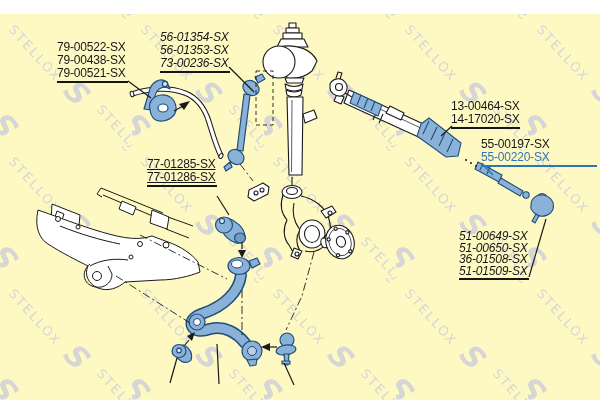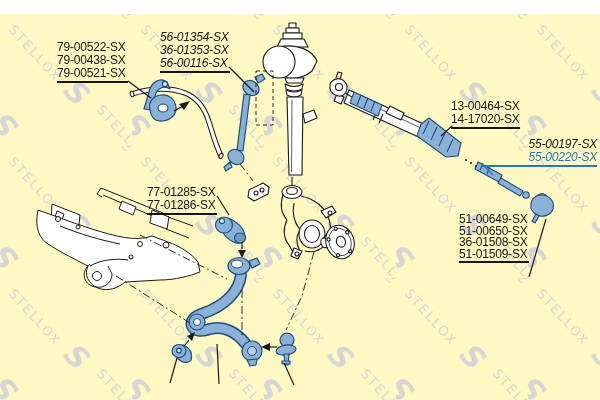--- a/index.html
+++ b/index.html
@@ -4,21 +4,21 @@
 <style>
   html,body{margin:0;padding:0;background:#fff;}
   #stage{position:relative;width:600px;height:400px;background:#fef9c3;overflow:hidden;
          font-family:"Liberation Sans", sans-serif;margin-top:14px;}
   #art{position:absolute;left:0;top:0;z-index:1;}
   .label-group{position:absolute;z-index:2;font-size:12px;line-height:13px;
                letter-spacing:-0.2px;color:#161616;white-space:nowrap;
                border-bottom:2px solid #161616;padding-bottom:1px;}
   .label-group div{color:#161616;}
   .lg-51{line-height:11.5px;}
-  .lg-55{border-bottom-color:#2e75b6;text-align:right;font-style:italic;}
+  .lg-55{border-bottom-color:#2e75b6;text-align:left;}
   .hl{color:#2e75b6 !important;cursor:pointer;}
 </style>
 </head>
 <body>
 
 <div id="stage">
 
 <svg id="art" width="600" height="400" viewBox="0 0 600 400">
   <defs>
     <pattern id="wm" width="132" height="132" patternUnits="userSpaceOnUse">
@@ -227,42 +227,42 @@
 </svg>
 
   <div class="label-group" style="left:57px;top:27px;width:71px;">
     <div>79-00522-SX</div>
     <div>79-00438-SX</div>
     <div>79-00521-SX</div>
   </div>
 
   <div class="label-group" style="left:160px;top:17px;width:70px;font-style:italic;">
     <div>56-01354-SX</div>
-    <div>36-01353-SX</div>
-    <div>56-00116-SX</div>
+    <div>56-01353-SX</div>
+    <div>73-00236-SX</div>
   </div>
 
   <div class="label-group" style="left:451px;top:86px;width:69px;">
     <div>13-00464-SX</div>
     <div>14-17020-SX</div>
   </div>
 
   <div class="label-group lg-55" style="left:481px;top:124px;width:116px;">
     <div>55-00197-SX</div>
     <div class="hl">55-00220-SX</div>
   </div>
 
-  <div class="label-group lg-51" style="left:459px;top:200px;width:70px;">
+  <div class="label-group lg-51" style="left:459px;top:217px;width:70px;font-style:italic;">
     <div>51-00649-SX</div>
     <div>51-00650-SX</div>
     <div>36-01508-SX</div>
     <div>51-01509-SX</div>
   </div>
 
-  <div class="label-group" style="left:147px;top:172px;width:70px;">
+  <div class="label-group" style="left:147px;top:144px;width:70px;text-decoration:underline;">
     <div>77-01285-SX</div>
     <div>77-01286-SX</div>
   </div>
 
 
 
 
 </div>
 
 </body></html>

